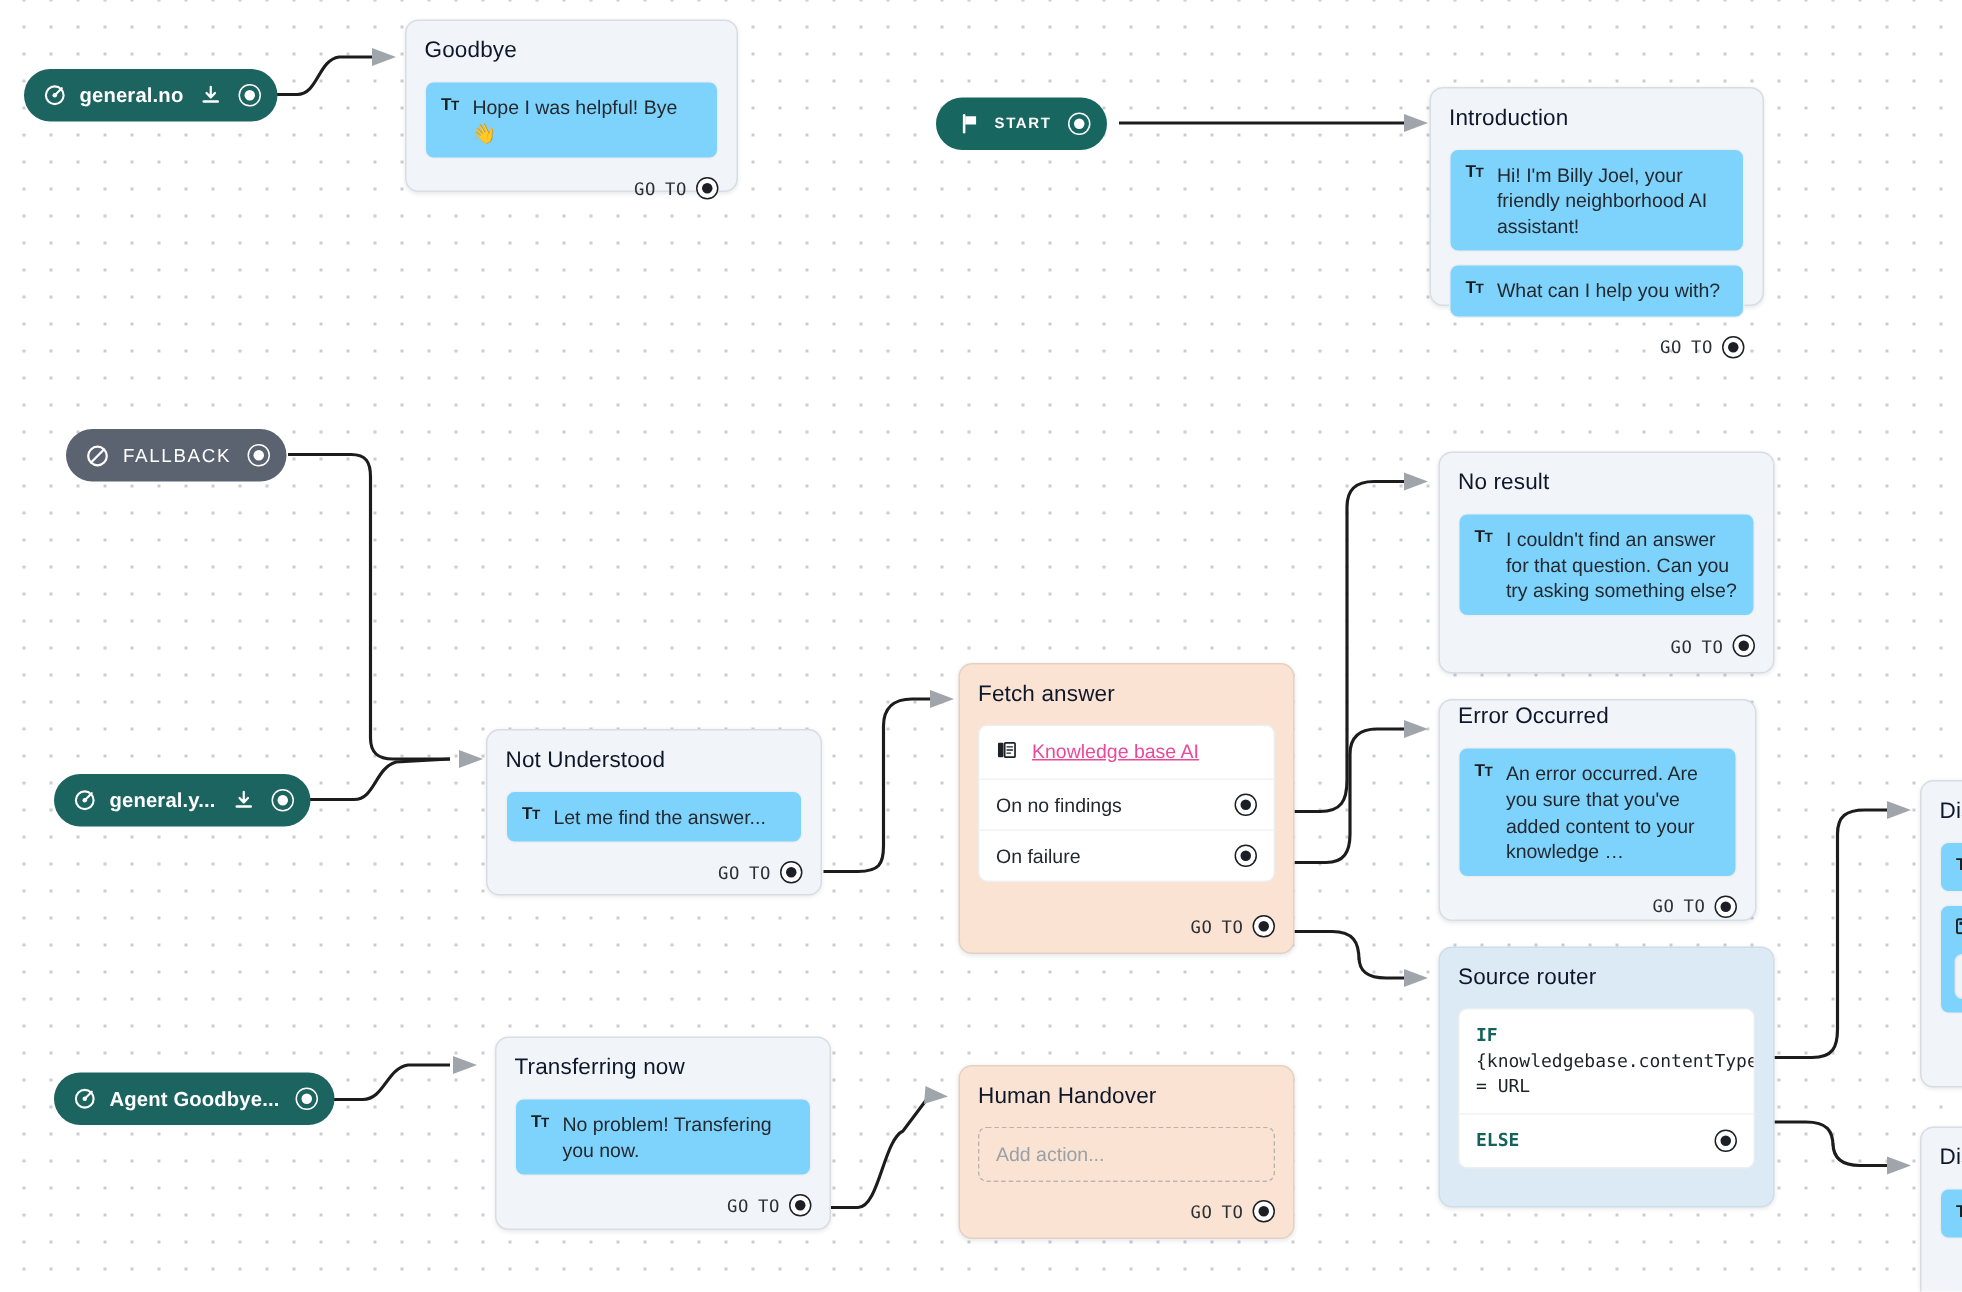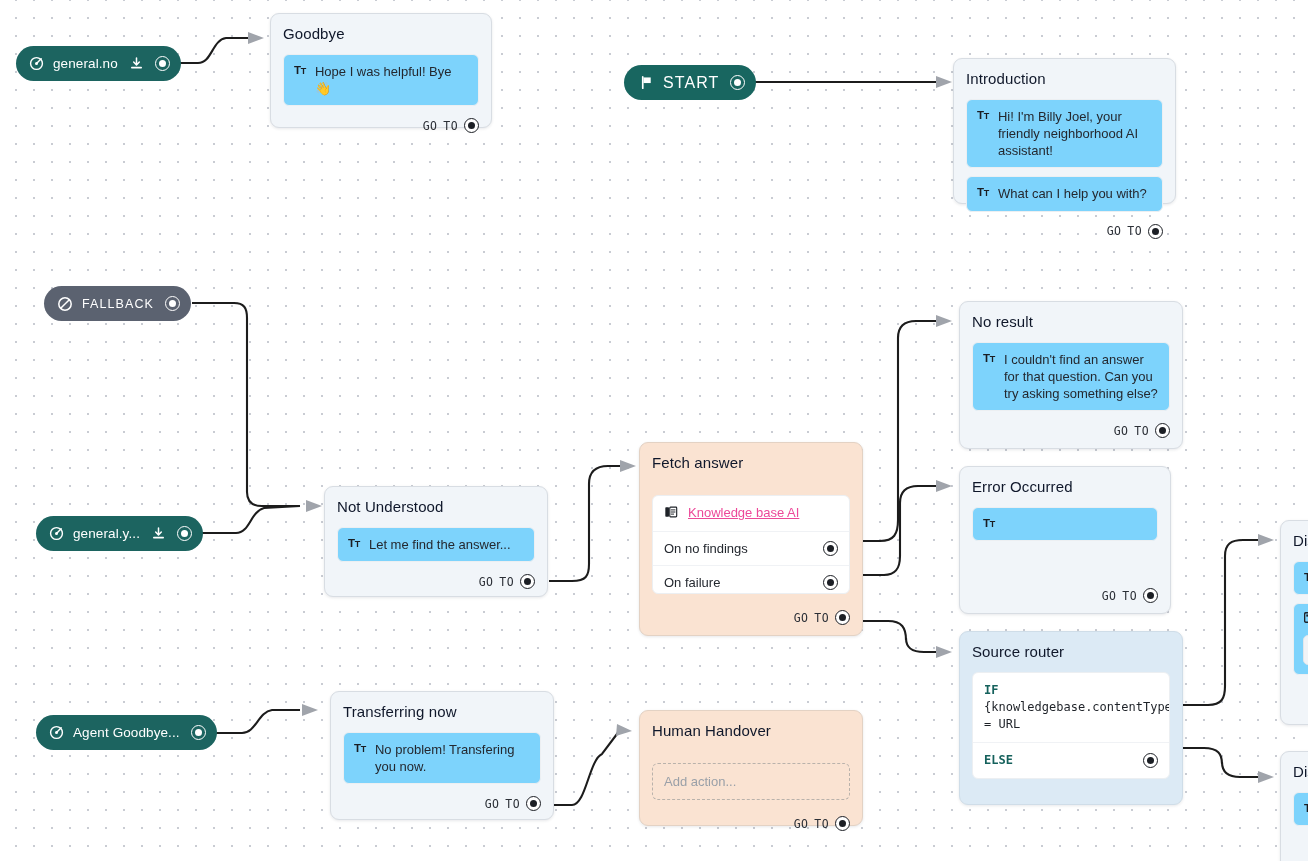--- a/index.html
+++ b/index.html
@@ -32,25 +32,25 @@
     display: flex; align-items: center; gap: 9px;
     height: 35px;
     padding: 0 11px 0 13px;
     border-radius: 18px;
     color: #ffffff;
     font-size: 13.5px;
     letter-spacing: .1px;
     z-index: 3;
     white-space: nowrap;
   }
-  .pill.teal { background: #1c6460; }
+  .pill.teal { background: #1c6460; font-weight: bold; }
   .pill.slate { background: #5b6270; }
   .pill.start { background: #186660; padding: 0 11px 0 15px; }
   .pill-label { font-size: 13.5px; }
-  .pill.start .pill-label { font-size: 16px; letter-spacing: 1.1px; }
+  .pill.start .pill-label { font-size: 10px; letter-spacing: 1.1px; font-weight: bold; }
   .pill.slate .pill-label { font-size: 12.5px; letter-spacing: 1.1px; }
   .pill-icon { display: flex; align-items: center; }
   .dl-icon { display: flex; align-items: center; margin-left: 2px; }
   .port-w {
     width: 15px; height: 15px; border-radius: 50%;
     border: 1.8px solid #ffffff;
     display: flex; align-items: center; justify-content: center;
     margin-left: 2px;
   }
   .port-w::after { content:""; width: 7px; height: 7px; border-radius: 50%; background: #ffffff; }
@@ -59,21 +59,21 @@
   .node {
     position: absolute;
     border-radius: 9px;
     border: 1px solid #d6dae0;
     box-shadow: 0 1px 3px rgba(20,30,50,.10);
     z-index: 2;
     padding: 11px 12px 10px 12px;
     display: flex; flex-direction: column;
   }
   .node.blue  { background: #f1f5f9; border-color: #d8dde3; }
-  .node.peach { background: #fae3d2; border-color: #e3d2c4; gap: 12px; }
+  .node.peach { background: #fae3d2; border-color: #e3d2c4; }
   .node.sky   { background: #dceaf5; border-color: #cfdde8; }
 
   .node-title {
     font-size: 15px; color: #0f172a; letter-spacing: .1px;
     margin-bottom: 12px;
   }
   .block {
     background: #7dd3fc;
     border: 1px solid #eceff2;
     border-radius: 6px;
@@ -331,20 +331,21 @@
       <span class="goto-label">GO</span>
       <span class="goto-label">TO</span>
       <span class="port-d"></span>
     </div>
   </div>
 
   <div class="node blue" style="left:959px; top:466px; width:212px; height:148px;justify-content:center;">
     <div class="node-title">Error Occurred</div>
     <div class="block">
       <span class="tt-icon">T<span class="sm">T</span></span>
+      <span class="block-txt">An error occurred. Are you sure that you've added content to your knowledge …</span>
     </div>
     <div class="goto">
       <span class="goto-label">GO</span>
       <span class="goto-label">TO</span>
       <span class="port-d"></span>
     </div>
   </div>
 
   <div class="node sky" style="left:959px; top:631px; width:224px; height:174px;">
     <div class="node-title">Source router</div>

